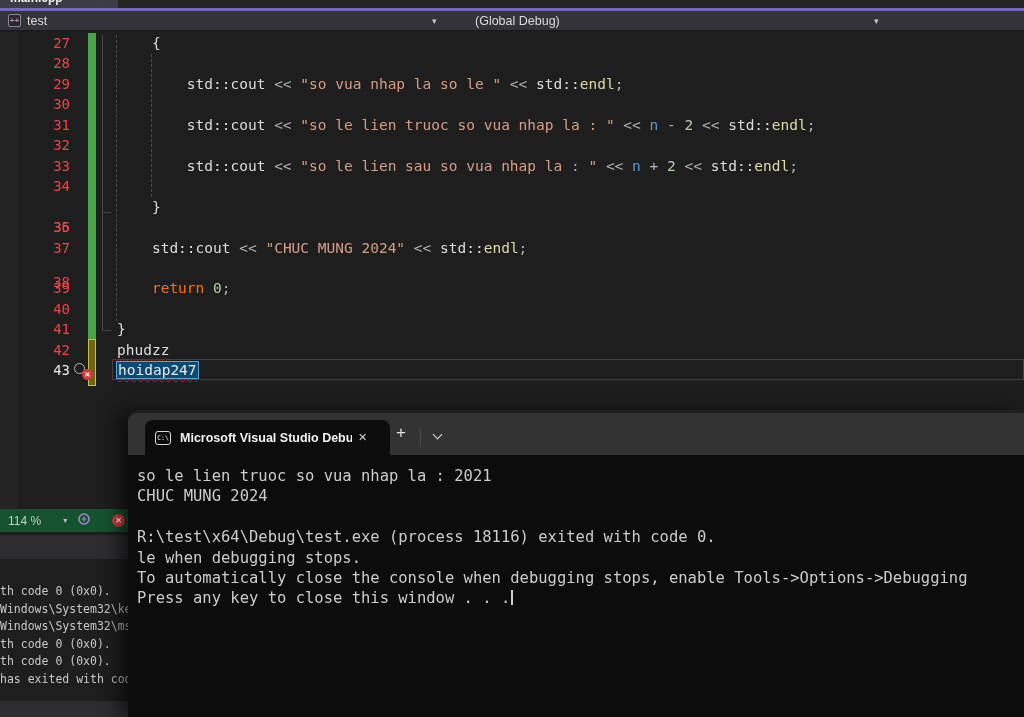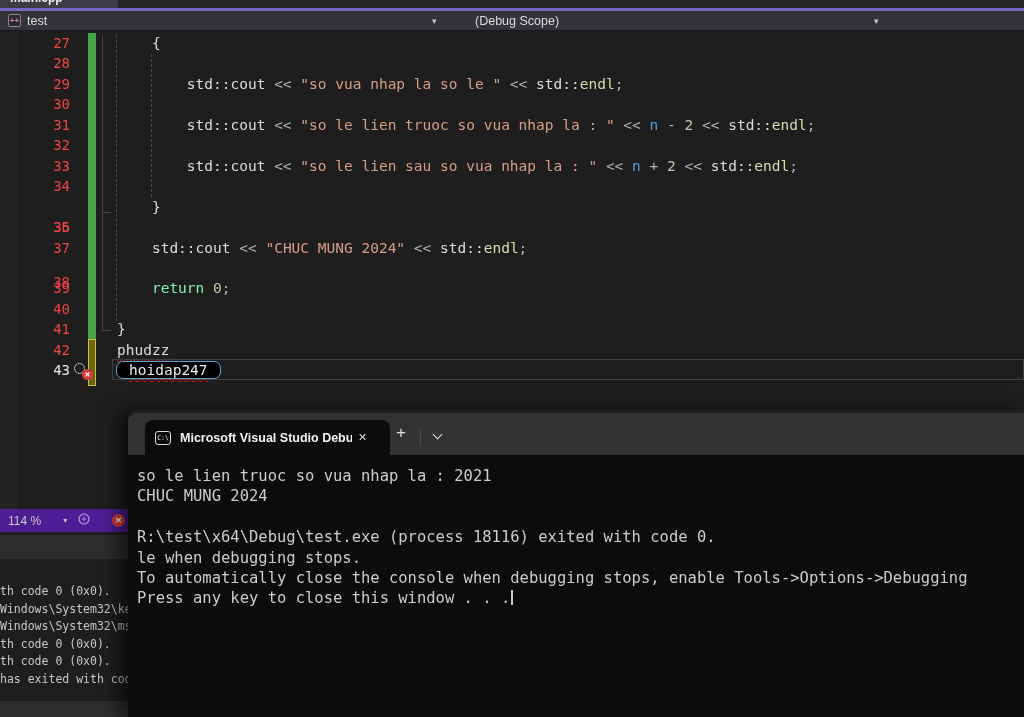--- a/index.html
+++ b/index.html
@@ -35,29 +35,29 @@
   .outline-vline { position:absolute; left:102px; top:3px; width:1px; height:296px; background:#474747; }
   .outline-tick1 { position:absolute; left:102px; top:180px; width:9px; height:1px; background:#474747; }
   .outline-tick2 { position:absolute; left:102px; top:298px; width:9px; height:1px; background:#474747; }
   .indent-guide { position:absolute; width:0; border-left:1px dashed #4a4a4a; }
   .ig1 { left:116px; top:3px;  height:286px; }
   .ig2 { left:151px; top:22px; height:143px; }
   .code-line { position:absolute; left:117px; height:21px; line-height:20.45px; white-space:pre;
                font-family:"DejaVu Sans Mono", monospace; font-size:14.5px; color:#dcdcdc; }
   .squiggle { text-decoration:underline; text-decoration-style:wavy; text-decoration-color:#e51400;
               text-decoration-thickness:1px; text-underline-offset:3px; }
-  .selected { background:#000000; outline:1px solid #5ca2d8; padding:0 12px;border-radius:6px; }
+  .selected { background:#0c4a6e; outline:1px solid #5ca2d8; padding:0 1px; }
   .current-line-box { position:absolute; left:112px; top:327px; width:912px; height:21px; border:1px solid #3f3f44; }
   .quickfix { position:absolute; left:74px; top:331px; width:22px; height:17px; }
   .qf-ring { position:absolute; left:0; top:0; width:11px; height:11px; border:1.5px solid #b8b8b8; border-radius:50%; }
   .qf-badge { position:absolute; left:8px; top:6px; width:11px; height:11px; background:#d33a3a; border-radius:50%;
               color:#fff; font-size:7px; line-height:11px; text-align:center; font-weight:bold; }
 
   
-  .zoombar { position:absolute; left:0; top:477px; width:130px; height:23px; background:#4c1d95;
+  .zoombar { position:absolute; left:0; top:477px; width:130px; height:23px; background:#14532d;
              display:flex; align-items:center; color:#cccccc; font-size:12px; }
   .zoom-label { margin-left:8px; }
   .zoom-chev { margin-left:22px; font-size:8px; color:#c0c0c0; }
   .ic-icon { margin-left:10px; }
   .err-icon { position:absolute; left:112px; top:5px; width:13px; height:13px; background:#d13c3c; border-radius:50%;
               color:#fff; font-size:8px; line-height:13px; text-align:center; font-weight:bold; }
 
   
   .output-panel { position:absolute; left:0; top:535px; width:128px; height:182px; background:#1e1e1e; }
   .output-header { position:absolute; left:0; top:0; width:128px; height:24px; background:#2d2d30; }
@@ -97,21 +97,21 @@
       <span class="doc-tab-label">main.cpp</span>
       <span class="doc-tab-close">✕</span>
     </div>
   </div>
   <div class="accent-line"></div>
 
   <div class="navbar">
     <span class="nav-file-icon">++</span>
     <span>test</span>
     <span class="nav-chevron chev1">▾</span>
-    <span class="scope-label">(Debug Scope)</span>
+    <span class="scope-label">(Global Debug)</span>
     <span class="nav-chevron chev2">▾</span>
   </div>
 
   <div class="editor">
     <div class="glyph-margin"></div>
     <div class="change-bar-green"></div>
     <div class="change-bar-yellow"></div>
     <div class="outline-vline"></div>
     <div class="outline-tick1"></div>
     <div class="outline-tick2"></div>
@@ -136,21 +136,21 @@
         <div class="code-line" style="top: 144.15px;"></div>
         <div class="gutter-num" style="top: 164.6px; margin-top: 20px;">35</div>
         <div class="code-line" style="top: 164.6px;"><span class="tok" style="color: rgb(220, 220, 220);">    }</span></div>
         <div class="gutter-num" style="top: 185.05px;">36</div>
         <div class="code-line" style="top: 185.05px;"></div>
         <div class="gutter-num" style="top: 205.5px;">37</div>
         <div class="code-line" style="top: 205.5px;"><span class="tok" style="color: rgb(220, 220, 220);">    std::cout </span><span class="tok" style="color: rgb(180, 180, 180);">&lt;&lt; </span><span class="tok" style="color: rgb(214, 157, 133);">"CHUC MUNG 2024" </span><span class="tok" style="color: rgb(180, 180, 180);">&lt;&lt; </span><span class="tok" style="color: rgb(220, 220, 220);">std::</span><span class="tok" style="color: rgb(220, 220, 170);">endl</span><span class="tok" style="color: rgb(180, 180, 180);">;</span></div>
         <div class="gutter-num" style="top: 240px;">38</div>
         <div class="code-line" style="top: 225.95px;"></div>
         <div class="gutter-num" style="top: 246.4px;">39</div>
-        <div class="code-line" style="top: 246.4px;"><span class="tok" style="color: rgb(220, 220, 220);">    </span><span class="tok" style="color: #86efac;">return </span><span class="tok" style="color: rgb(181, 206, 168);">0</span><span class="tok" style="color: rgb(180, 180, 180);">;</span></div>
+        <div class="code-line" style="top: 246.4px;"><span class="tok" style="color: rgb(220, 220, 220);">    </span><span class="tok" style="color: #f97316;">return </span><span class="tok" style="color: rgb(181, 206, 168);">0</span><span class="tok" style="color: rgb(180, 180, 180);">;</span></div>
         <div class="gutter-num" style="top: 266.85px;">40</div>
         <div class="code-line" style="top: 266.85px;"></div>
         <div class="gutter-num" style="top: 287.3px;">41</div>
         <div class="code-line" style="top: 287.3px;"><span class="tok" style="color: rgb(220, 220, 220);">}</span></div>
         <div class="gutter-num" style="top: 307.75px;">42</div>
         <div class="code-line" style="top: 307.75px;"><span class="tok squiggle" style="color: rgb(220, 220, 220);">phudzz</span></div>
         <div class="current-line-box" style="top: 327.2px;"></div>
         <div class="quickfix" style="top: 331.2px;">
           <span class="qf-ring"></span>
           <span class="qf-badge">✕</span>

